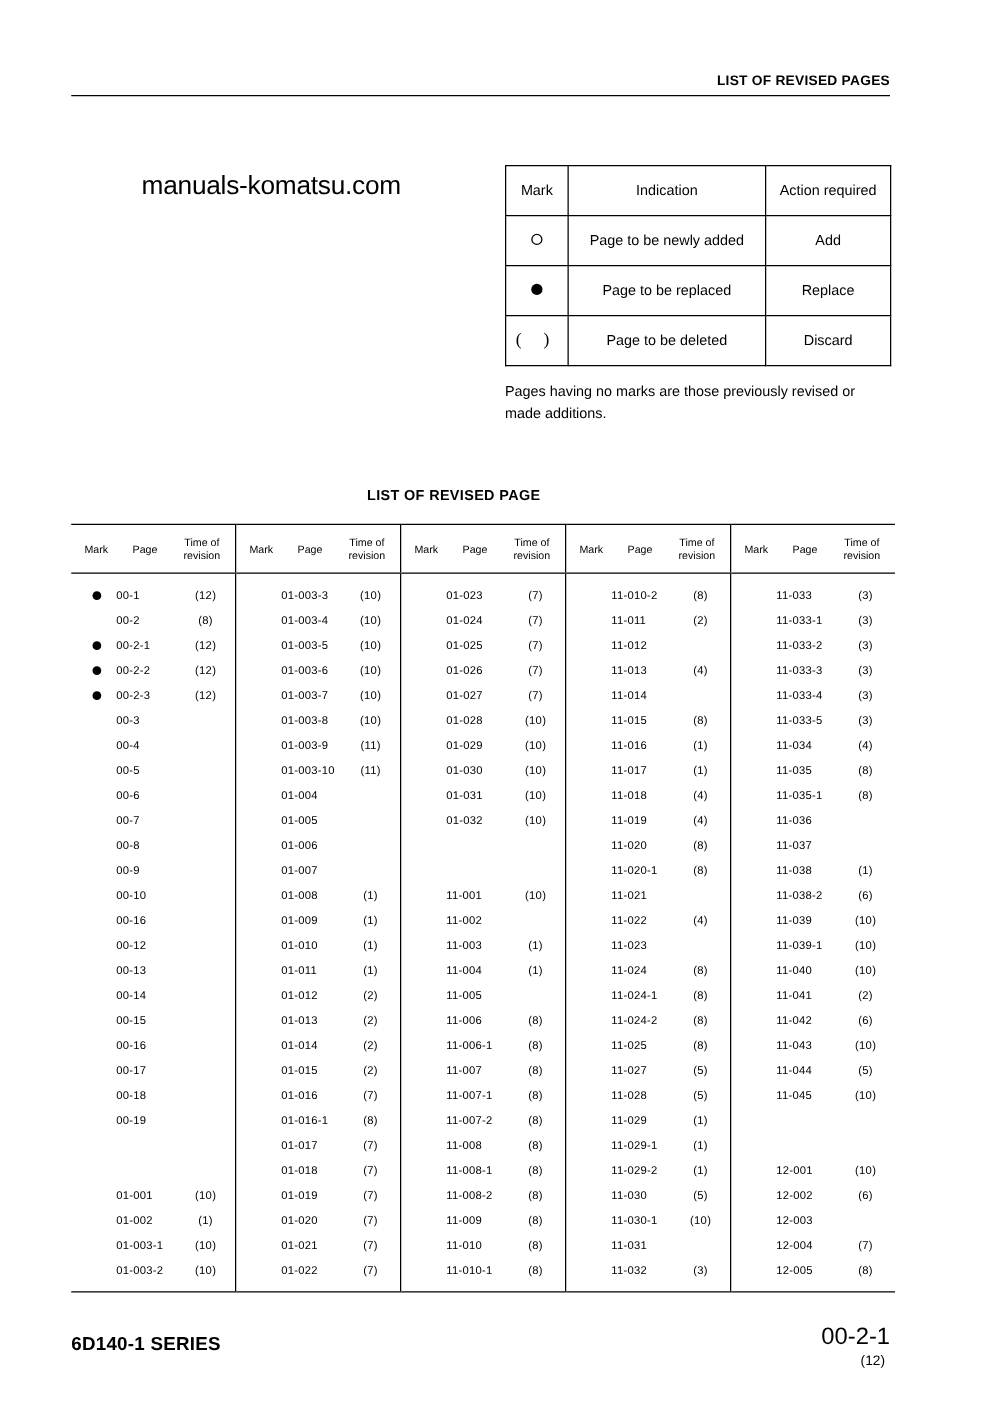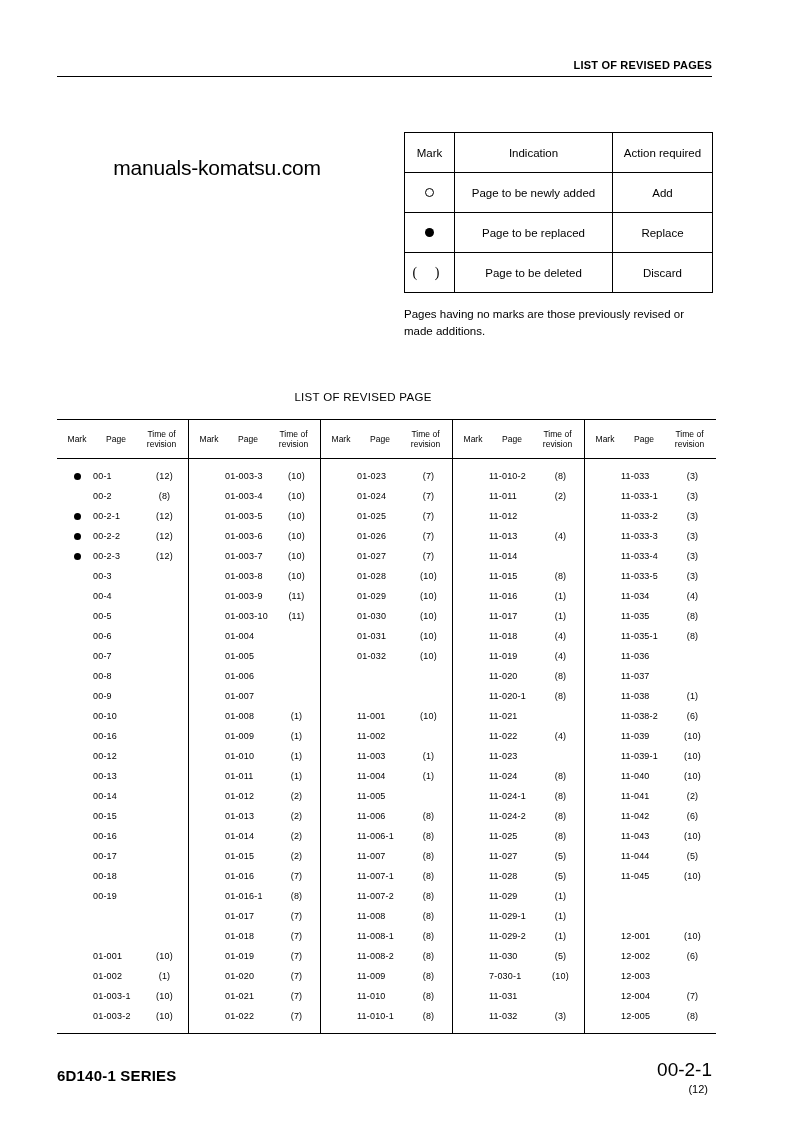--- a/index.html
+++ b/index.html
@@ -51,21 +51,21 @@
     width: 320px;
   }
   .intro-text {
     font-size: 11.5px;
     line-height: 16.5px;
     text-align: left;
     text-indent: 22px;
     color: #000;
   }
   .watermark {
-    margin-top: 24px;
+    margin-top: 5px;
     text-align: center;
     font-size: 21px;
     letter-spacing: -0.2px;
     color: #000;
     white-space: nowrap;
   }
 
   
   .marks-table {
     position: absolute;
@@ -124,21 +124,21 @@
   }
 
   
   .section-title {
     position: absolute;
     left: 0;
     top: 391px;
     width: 726px;
     text-align: center;
     font-size: 11.5px;
-    font-weight: normal;
+    font-weight: bold;
     letter-spacing: 0.3px;
     color: #000;
   }
 
   
   .rev-wrap {
     position: absolute;
     left: 57px;
     top: 419px;
     width: 655px;
@@ -904,21 +904,21 @@
                   <div class="c-pg">11-029-2</div>
                   <div class="c-tm">(1)</div>
                 </div>
                 <div class="row">
                   <div class="c-mk"></div>
                   <div class="c-pg">11-030</div>
                   <div class="c-tm">(5)</div>
                 </div>
                 <div class="row">
                   <div class="c-mk"></div>
-                  <div class="c-pg">7-030-1</div>
+                  <div class="c-pg">11-030-1</div>
                   <div class="c-tm">(10)</div>
                 </div>
                 <div class="row">
                   <div class="c-mk"></div>
                   <div class="c-pg">11-031</div>
                   <div class="c-tm"></div>
                 </div>
                 <div class="row">
                   <div class="c-mk"></div>
                   <div class="c-pg">11-032</div>

